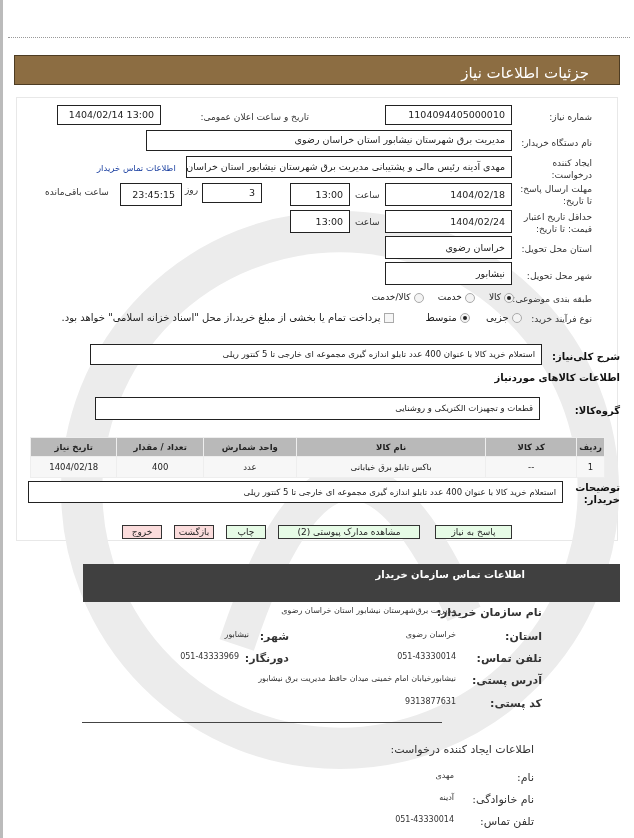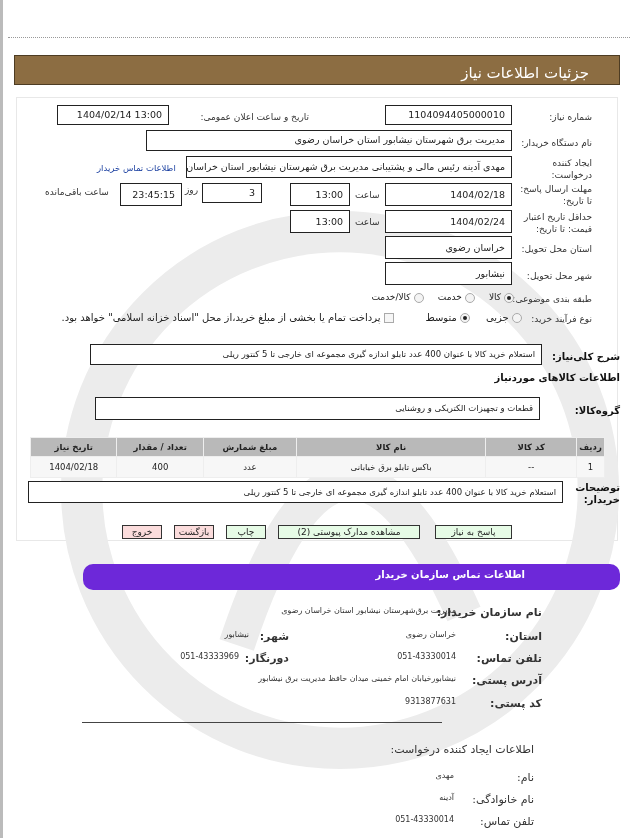--- a/index.html
+++ b/index.html
@@ -17,21 +17,21 @@
   .radio{display:inline-block;width:8px;height:8px;border:1px solid #aaa;border-radius:50%;background:#f4f4f4;vertical-align:middle;position:relative;}
   .radio.on::after{content:"";position:absolute;left:2px;top:2px;width:4px;height:4px;border-radius:50%;background:#222;}
   .check{display:inline-block;width:8px;height:8px;border:1px solid #aaa;background:#f6f6f6;vertical-align:middle;}
   .bold{font-weight:bold;font-size:10px;color:#111;}
   table.items{position:absolute;left:30px;width:575px;top:437px;border-collapse:separate;border-spacing:1px;background:#eee;font-size:8.5px;}
   table.items th{background:#b9b9b9;color:#222;font-weight:bold;height:16px;}
   table.items td{background:#f7f7f7;height:18px;text-align:center;}
   .btn{position:absolute;height:14px;border:1px solid #333;font-size:9px;line-height:13px;text-align:center;box-sizing:border-box;margin-top:8px;}
   .btn.g{background:#e6fbe6;}
   .btn.r{background:#fbdcdc;}
-  .hdr2{position:absolute;left:83px;width:537px;top:564px;height:26px;background:#6d28d9;color:#fff;border-radius:10px;}
+  .hdr2{position:absolute;left:83px;width:537px;top:564px;height:38px;background:#404040;color:#fff;}
   .hdr2 span{position:absolute;right:95px;top:5px;font-size:10px;font-weight:bold;}
   .cl{position:absolute;font-size:11px;color:#333;font-weight:bold;}
   .cv{position:absolute;font-size:8px;color:#333;}
   .sep{position:absolute;left:82px;width:360px;top:722px;border-top:1px solid #444;}
 </style>
 </head>
 <body>
 
 <div class="leftline"></div>
 <div class="dotline"></div>
@@ -43,21 +43,21 @@
 <div class="panel"></div>
 
 <svg class="watermark" viewBox="0 0 600 600">
   <circle cx="300" cy="300" r="250" fill="none" stroke="#ececec" stroke-width="40"></circle>
   <path d="M200 450 Q300 150 420 420" fill="none" stroke="#ececec" stroke-width="35"></path>
 </svg>
 
 <div class="lbl" style="right:42px;top:111px;">شماره نیاز:</div>
 <div class="box ltr" style="left:385px;top:105px;width:127px;height:20px;">1104094405000010</div>
 <div class="lbl" style="right:325px;top:111px;">تاریخ و ساعت اعلان عمومی:</div>
-<div class="box ltr" style="left:57px;top:105px;width:112px;height:20px;">1404/02/14 13:00</div>
+<div class="box ltr" style="left:57px;top:105px;width:104px;height:20px;">1404/02/14 13:00</div>
 
 <div class="lbl" style="right:42px;top:137px;">نام دستگاه خریدار:</div>
 <div class="box" style="left:146px;top:130px;width:366px;height:21px;">مدیریت برق شهرستان نیشابور استان خراسان رضوی</div>
 
 <div class="lbl" style="right:42px;top:157px;width:60px;">ایجاد کننده درخواست:</div>
 <div class="box" style="left:186px;top:156px;width:326px;height:22px;line-height:20px;">مهدی آدینه رئیس مالی و پشتیبانی مدیریت برق شهرستان نیشابور استان خراسان رضوی</div>
 <div class="link" style="left:97px;top:163px;">اطلاعات تماس خریدار</div>
 
 <div class="lbl" style="right:42px;top:183px;width:78px;">مهلت ارسال پاسخ: تا تاریخ:</div>
 <div class="box ltr" style="left:385px;top:183px;width:127px;height:23px;line-height:21px;">1404/02/18</div>
@@ -109,21 +109,21 @@
 
 <div class="lbl bold" style="right:14px;top:405px;">گروه‌کالا:</div>
 <div class="box" style="left:95px;top:397px;width:445px;height:23px;line-height:21px;font-size:8.5px;">قطعات و تجهیزات الکتریکی و روشنایی</div>
 
 <table class="items">
   <thead>
     <tr>
       <th style="width:18px;">ردیف</th>
       <th style="width:80px;">کد کالا</th>
       <th style="width:170px;">نام کالا</th>
-      <th style="width:82px;">مبلغ شمارش</th>
+      <th style="width:82px;">واحد شمارش</th>
       <th style="width:76px;">تعداد / مقدار</th>
       <th style="width:76px;">تاریخ نیاز</th>
     </tr>
   </thead>
   <tbody>
     <tr>
       <td>1</td>
       <td>--</td>
       <td>باکس تابلو برق خیابانی</td>
       <td>عدد</td>

